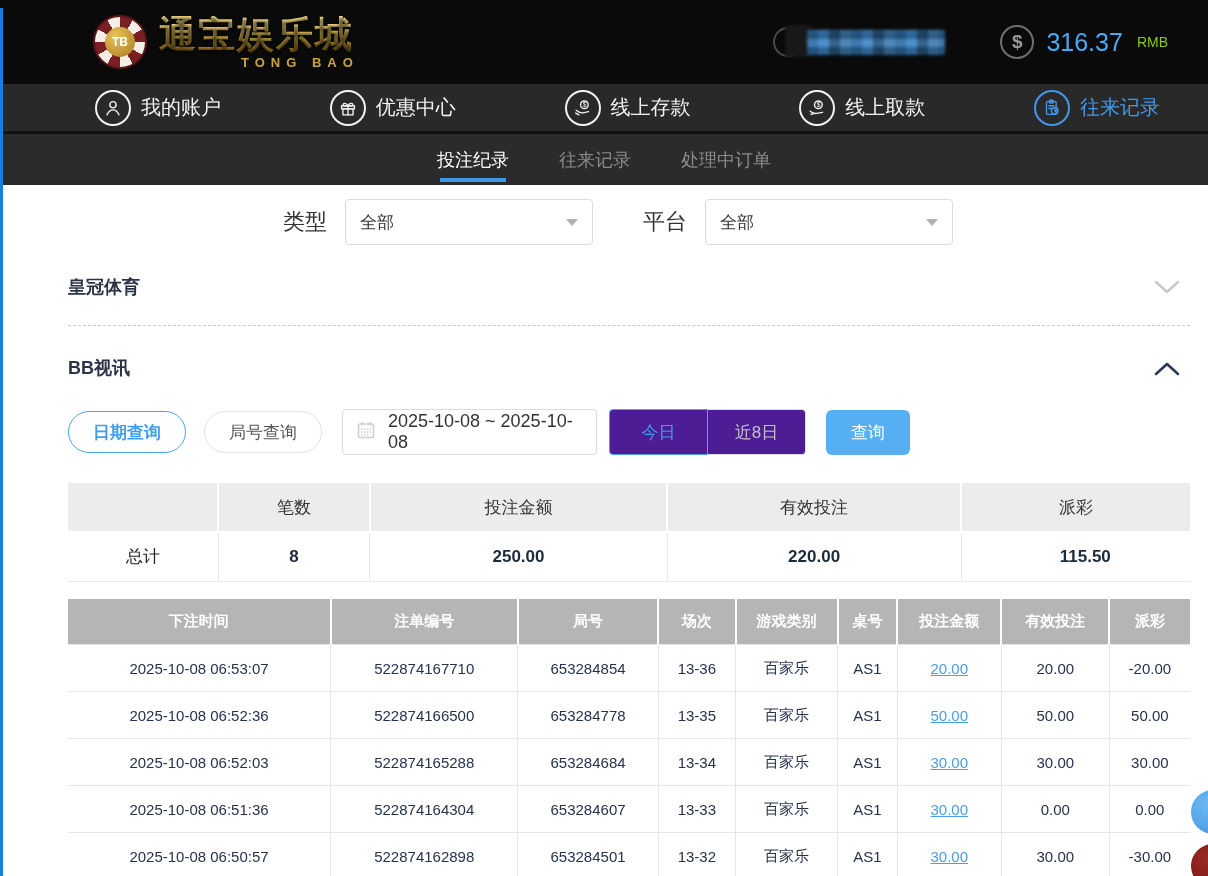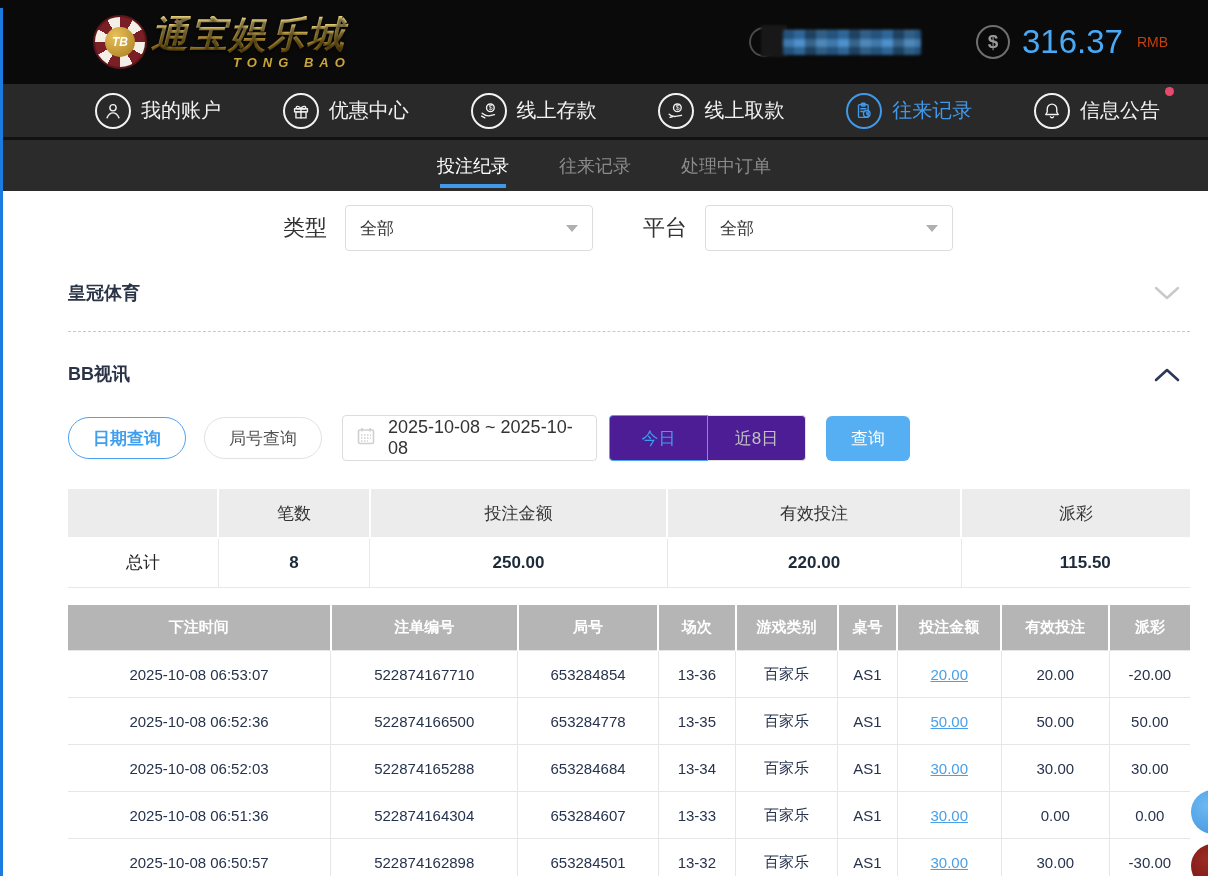--- a/index.html
+++ b/index.html
@@ -1,21 +1,21 @@
 <!DOCTYPE html>
 <html><head>
 <meta charset="utf-8">
 <style>
   * { margin:0; padding:0; box-sizing:border-box; }
   html,body { width:1208px; height:876px; overflow:hidden; }
   body { font-family:"Liberation Sans","DejaVu Sans",sans-serif; background:#fff; position:relative; }
 
   
   .topbar { height:84px; background:#0a0a0a; display:flex; align-items:center; padding:0 40px 0 93px; position:relative; }
-  .logo { display:flex; align-items:center; gap:4px;font-style:italic; }
+  .logo { display:flex; align-items:center; gap:12px; }
   .chip { width:54px; height:54px; border-radius:50%; position:relative;
           background:repeating-conic-gradient(#7a1f26 0 30deg,#f4efe6 30deg 60deg);
           border:2px solid #5c151b; }
   .chip-inner { position:absolute; left:50%; top:50%; transform:translate(-50%,-50%);
           width:30px; height:30px; border-radius:50%;
           background:radial-gradient(circle at 35% 30%,#e8c15a,#a87c20);
           color:#fff; font-size:12px; font-weight:bold; display:flex; align-items:center; justify-content:center; }
   .logo-text-wrap { display:flex; flex-direction:column; line-height:1; }
   .logo-cn { font-size:37px; font-weight:bold; letter-spacing:2px;
           background:linear-gradient(180deg,#f7dd83 20%,#caa43c 60%,#8f6a14);
@@ -27,25 +27,25 @@
   .userbox { display:flex; align-items:center; position:relative; height:34px; }
   .avatar-ring { width:30px; height:30px; border:2px solid #4a4a4a; border-radius:50%; position:relative; }
   .avatar-cover { position:absolute; left:12px; top:0; width:26px; height:32px; background:#181818; filter:blur(1px); }
   .name-blur { width:138px; height:25px; margin-left:4px; border-radius:2px;
           background:repeating-linear-gradient(90deg,#2e6da4 0 11px,#3e87c8 11px 22px,#26567f 22px 33px,#3f7db2 33px 44px),
                      repeating-linear-gradient(0deg,rgba(0,0,0,.25) 0 8px,rgba(255,255,255,.08) 8px 16px);
           background-blend-mode:overlay; filter:blur(1.5px); }
   .balance { display:flex; align-items:center; gap:12px; }
   .dollar-circle { width:34px; height:34px; border:2px solid #6f6f6f; border-radius:50%; color:#9a9a9a;
           font-size:19px; display:flex; align-items:center; justify-content:center; font-weight:bold; }
-  .balance-amt { color:#4aa9f5; font-size:33px; }
-  .balance-cur { color:#c2410c; font-size:14px; margin-left:2px; }
-
-  
-  .navbar { height:56px; background:#292929; border-bottom:3px solid #121212;
+  .balance-amt { color:#4aa9f5; font-size:25px; }
+  .balance-cur { color:#84cc16; font-size:14px; margin-left:2px; }
+
+  
+  .navbar { height:50px; background:#292929; border-bottom:3px solid #121212;
             display:flex; align-items:center; justify-content:space-between; padding:0 48px 0 95px; }
   .nav-item { display:flex; align-items:center; gap:10px; color:#f2f2f2; font-size:20px; cursor:pointer; position:relative; }
   .nav-item.active { color:#4298e8; }
   .nav-icon { width:36px; height:36px; border:2px solid currentColor; border-radius:50%;
               display:flex; align-items:center; justify-content:center; }
   .nav-icon svg { stroke:currentColor; fill:none; stroke-width:1.5; stroke-linecap:round; stroke-linejoin:round; }
   .nav-badge { position:absolute; right:-14px; top:-6px; width:9px; height:9px; border-radius:50%; background:#e84a6f; }
 
   
   .subbar { height:51px; background:#2b2b2b; display:flex; align-items:center; justify-content:center; gap:46px; }
@@ -192,30 +192,20 @@
       <svg width="22" height="22" viewBox="0 0 24 24">
           <rect x="6" y="5" width="10.5" height="14" rx="1"></rect>
           <rect x="9" y="3.5" width="4.5" height="3" rx="1"></rect>
           <line x1="8.5" y1="9.5" x2="14" y2="9.5"></line>
           <line x1="8.5" y1="12.5" x2="11.5" y2="12.5"></line>
           <circle cx="15" cy="15" r="3.6"></circle>
           <path d="M15 13.3v1.9l1.4.9"></path>
         </svg>
     </span>
     <span>往来记录</span>
-  </div>
-  <div class="nav-item">
-    <span class="nav-icon">
-      <svg width="22" height="22" viewBox="0 0 24 24">
-          <path d="M12 4.5a5.2 5.2 0 0 1 5.2 5.2v3.4l1.6 2.7H5.2l1.6-2.7V9.7A5.2 5.2 0 0 1 12 4.5z"></path>
-          <path d="M10.3 18.3a1.9 1.9 0 0 0 3.4 0"></path>
-        </svg>
-    </span>
-    <span>信息公告</span>
-    <span class="nav-badge"></span>
   </div>
 </div>
 
 <div class="subbar">
   <div class="subtab active">
       <span>投注纪录</span>
     </div>
   <div class="subtab">
       <span>往来记录</span>
     </div>

